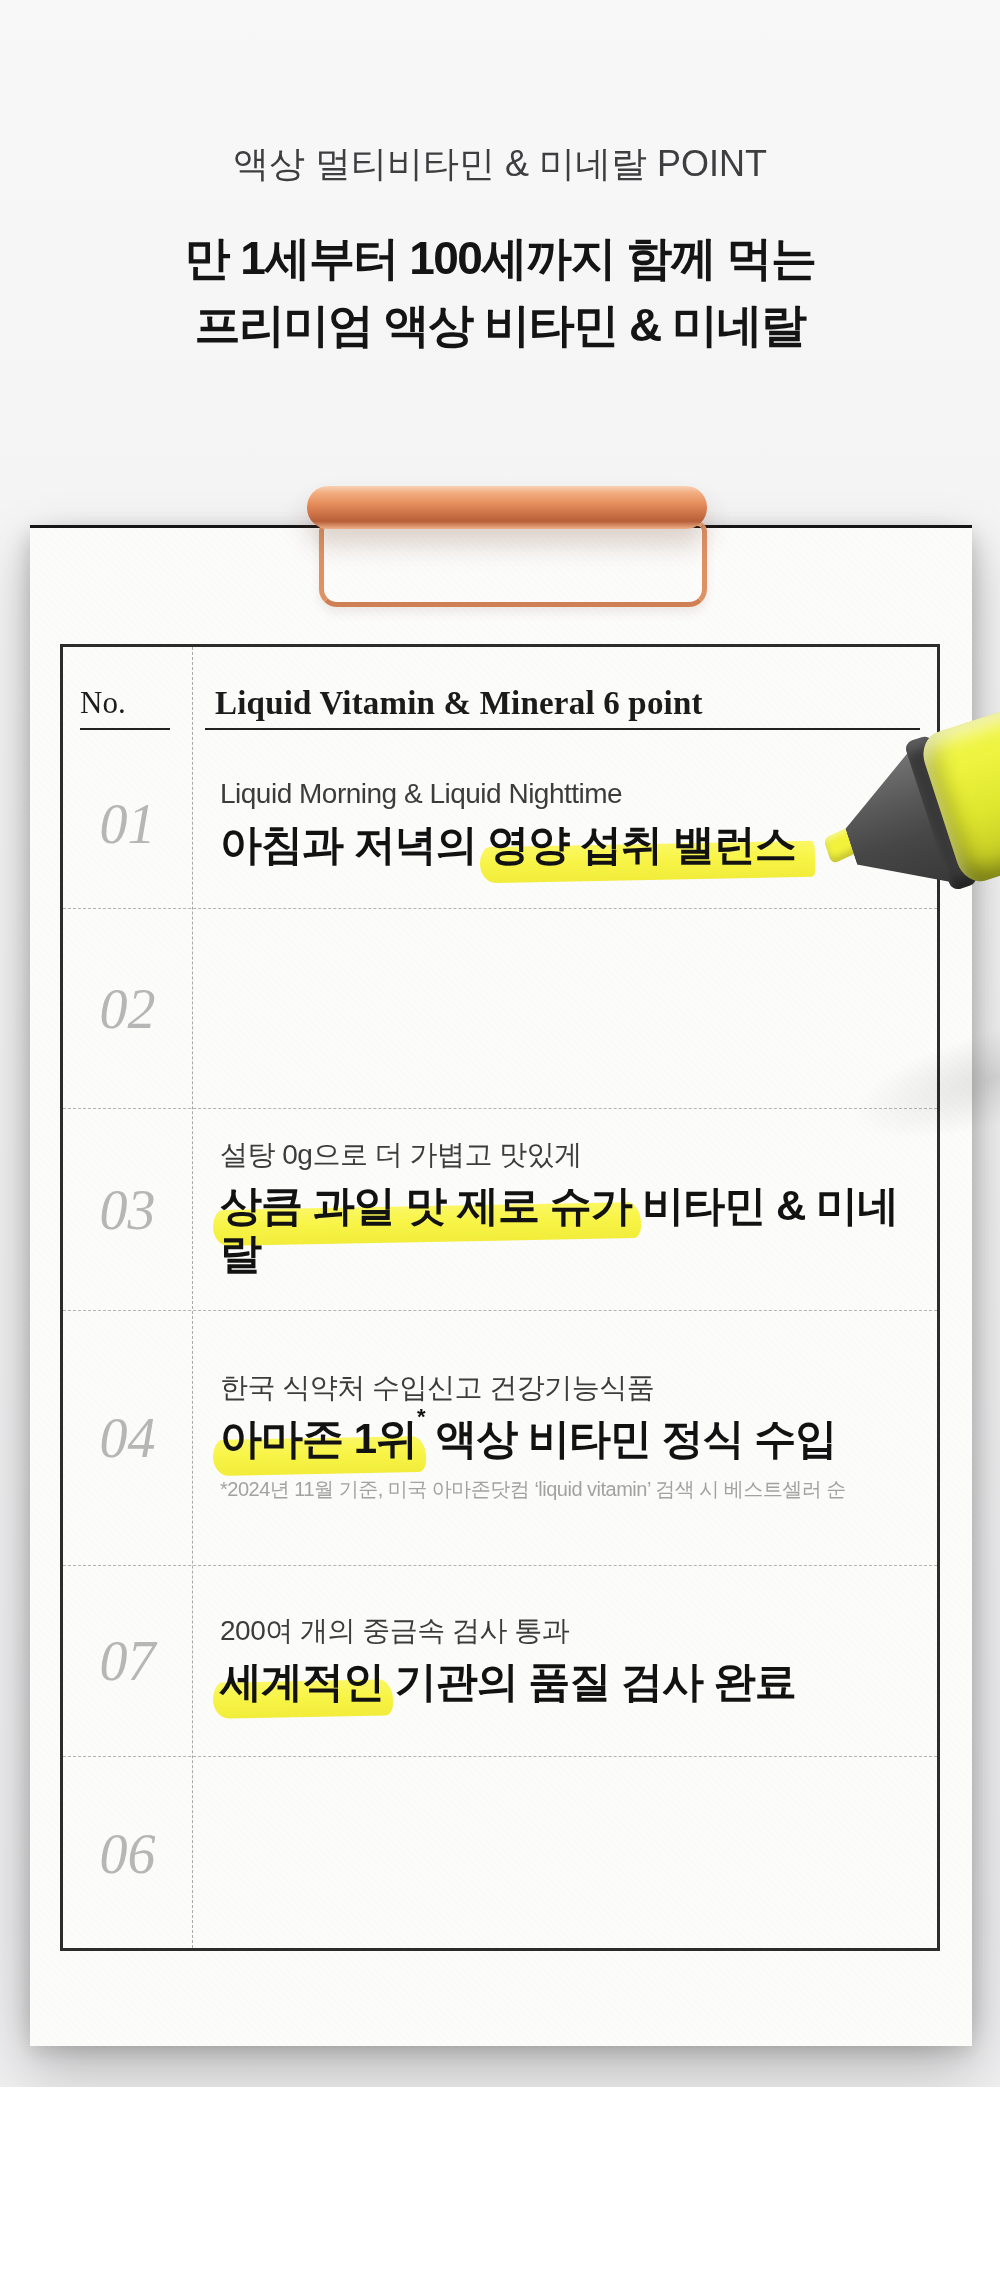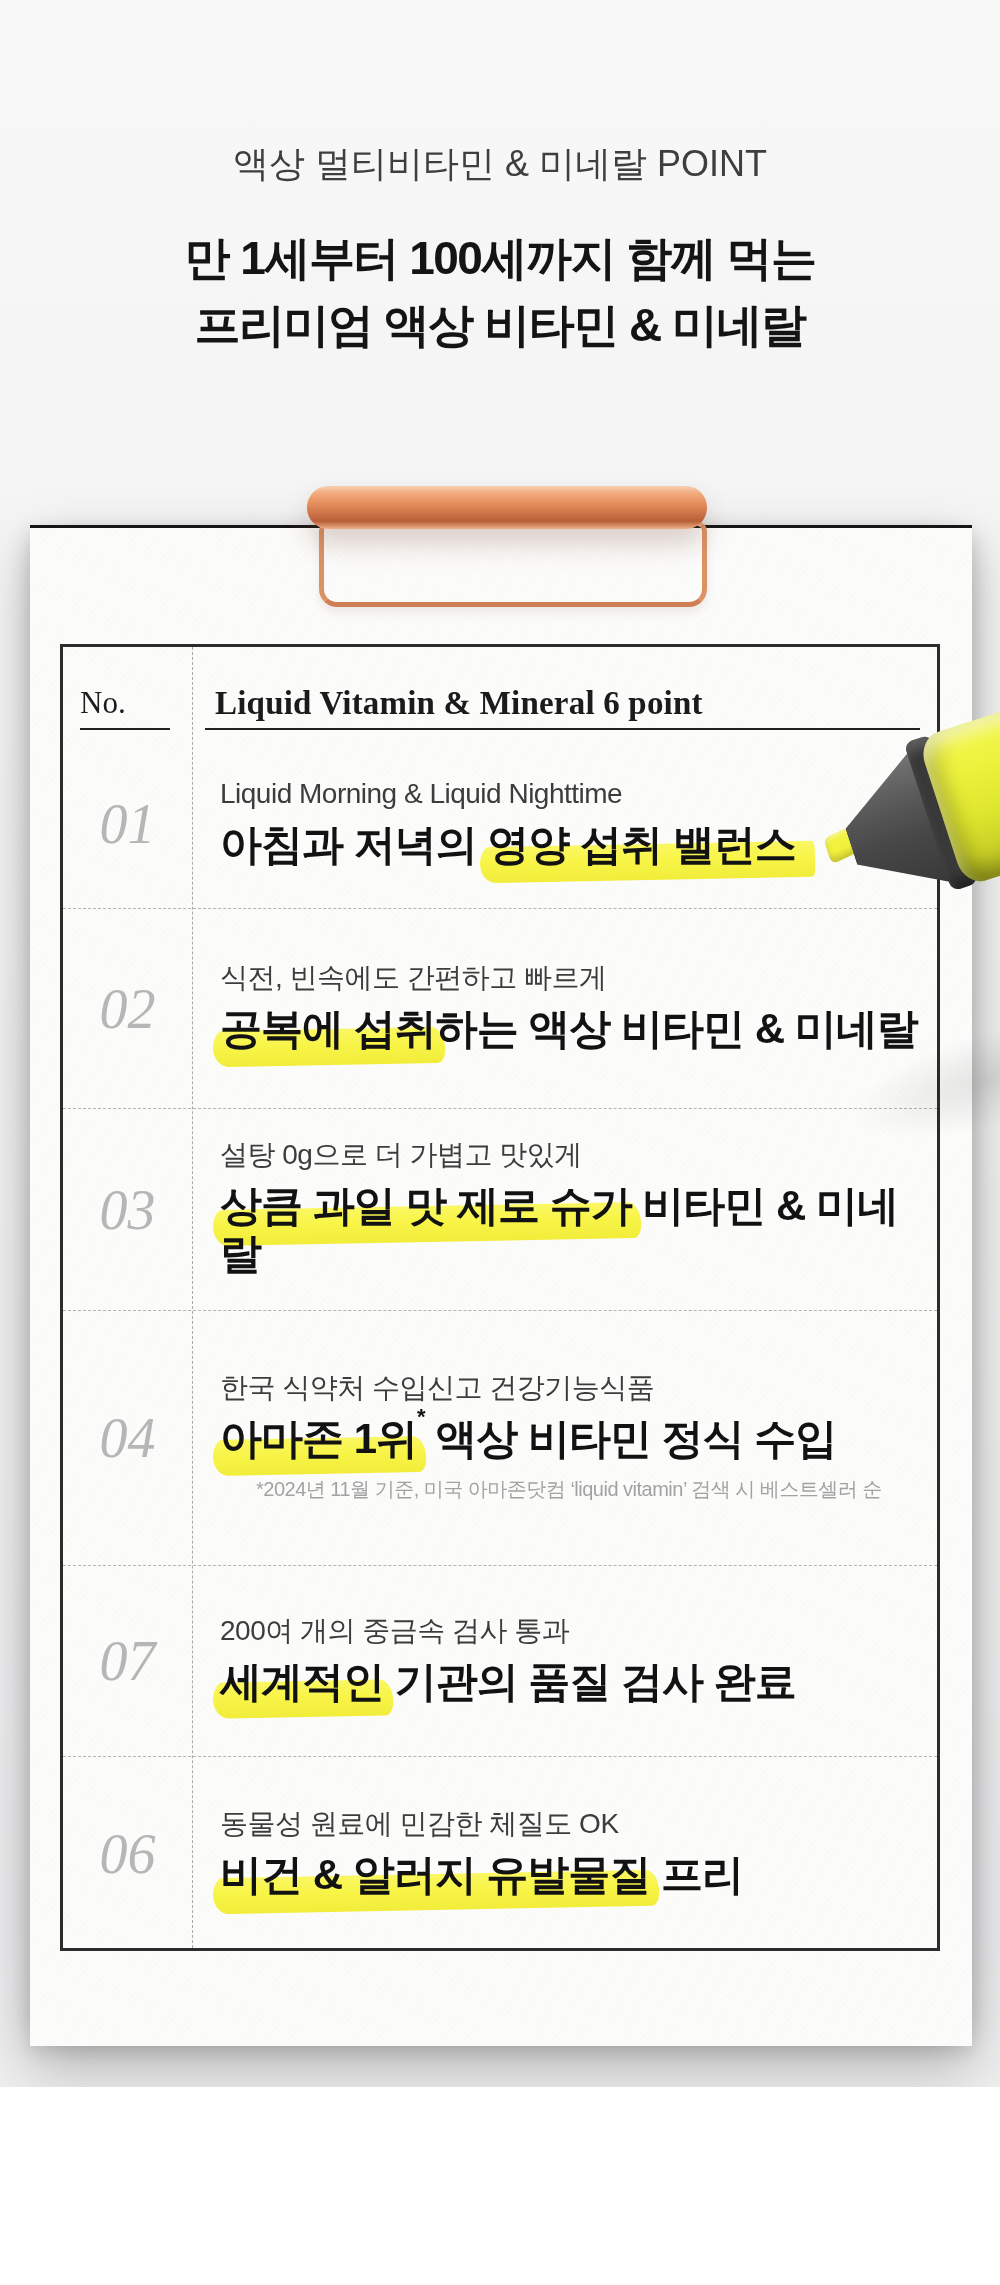--- a/index.html
+++ b/index.html
@@ -42,21 +42,21 @@
   .hdr-no{font-family:"Liberation Serif",serif;font-size:31px;color:#1d1d1d;
     display:inline-block;width:90px;padding-bottom:7px;border-bottom:2px solid #222;}
   .hdr-row .content-col{justify-content:flex-end;padding-bottom:10px;padding-left:23px;}
   .hdr-title{font-family:"Liberation Serif",serif;font-size:33px;font-weight:700;color:#1b1b1b;
     display:inline-block;width:705px;margin-left:-10px;padding:0 0 6px 10px;border-bottom:2px solid #222;letter-spacing:.2px;}
 
   .row-no{font-family:"Liberation Serif",serif;font-style:italic;font-size:56px;color:#b6b6b6;font-weight:500;text-align:right;}
   .row-sub{font-size:28px;color:#3c3c3c;font-weight:400;letter-spacing:-0.5px;line-height:1.1;}
   .row-main{margin-top:11px;font-size:42px;font-weight:800;color:#121212;letter-spacing:-1px;line-height:1.15;position:relative;z-index:0;}
   .row-main sup{font-size:22px;font-weight:700;position:relative;top:-14px;}
-  .row-note{margin-top:13px;font-size:20px;color:#a2a2a2;font-weight:400;letter-spacing:-0.5px;margin-left:36px;}
+  .row-note{margin-top:13px;font-size:20px;color:#a2a2a2;font-weight:400;letter-spacing:-0.5px;}
 
   .hl{position:relative;white-space:nowrap;}
   .hl::before{content:"";position:absolute;z-index:-1;left:-7px;right:-9px;top:50%;bottom:-26%;
     background:linear-gradient(180deg,#faf75c 0%,#f8f43e 45%,#f1ec30 100%);
     border-radius:12px 16px 9px 18px / 20px 24px 14px 22px;transform:rotate(-1.1deg);opacity:.95;}
   .hl-to-pen::before{right:-20px;border-radius:12px 4px 4px 18px / 20px 10px 8px 22px;}
 
   .r1{height:168px;}
   .r2{height:200px;}
   .r3{height:202px;}
@@ -120,24 +120,20 @@
         <div class="content-col">
           <div class="row-sub">Liquid Morning &amp; Liquid Nighttime</div>
           <div class="row-main"><span>아침과 저녁의 </span><span class="hl hl-to-pen">영양 섭취 밸런스</span></div>
         </div>
       </div>
 
       <div class="trow sep r2">
         <div class="no-col">
             <span class="row-no">02</span>
           </div>
-        <div class="content-col">
-          <div class="row-sub">식전, 빈속에도 간편하고 빠르게</div>
-          <div class="row-main"><span class="hl">공복에 섭취</span><span>하는 액상 비타민 &amp; 미네랄</span></div>
-        </div>
       </div>
 
       <div class="trow sep r3">
         <div class="no-col">
             <span class="row-no">03</span>
           </div>
         <div class="content-col">
           <div class="row-sub">설탕 0g으로 더 가볍고 맛있게</div>
           <div class="row-main"><span class="hl">상큼 과일 맛 제로 슈가</span><span> 비타민 &amp; 미네랄</span></div>
         </div>
@@ -161,24 +157,20 @@
         <div class="content-col">
           <div class="row-sub">200여 개의 중금속 검사 통과</div>
           <div class="row-main"><span class="hl">세계적인</span><span> 기관의 품질 검사 완료</span></div>
         </div>
       </div>
 
       <div class="trow sep r6">
         <div class="no-col">
             <span class="row-no">06</span>
           </div>
-        <div class="content-col">
-          <div class="row-sub">동물성 원료에 민감한 체질도 OK</div>
-          <div class="row-main"><span class="hl">비건 &amp; 알러지 유발물질</span><span> 프리</span></div>
-        </div>
       </div>
     </div>
   </div>
 
   <div class="clip-wire"></div>
   <div class="clip-bar"></div>
 
   <div class="pen-shadow"></div>
   <div class="pen">
     <div class="pen-tip"></div>

